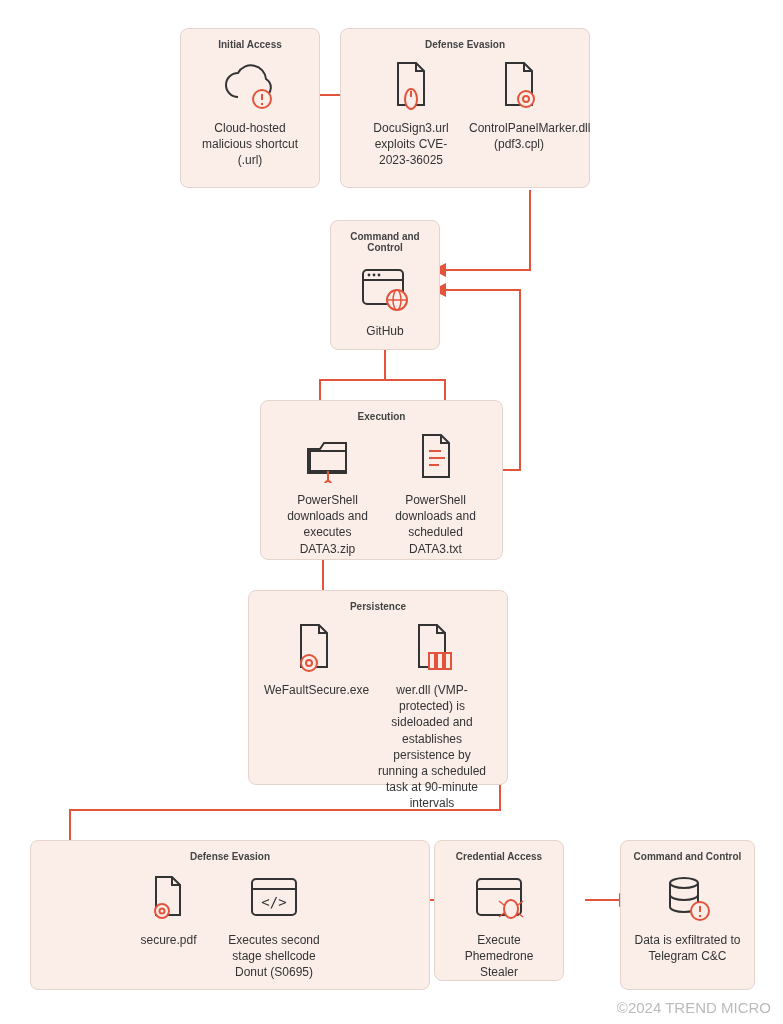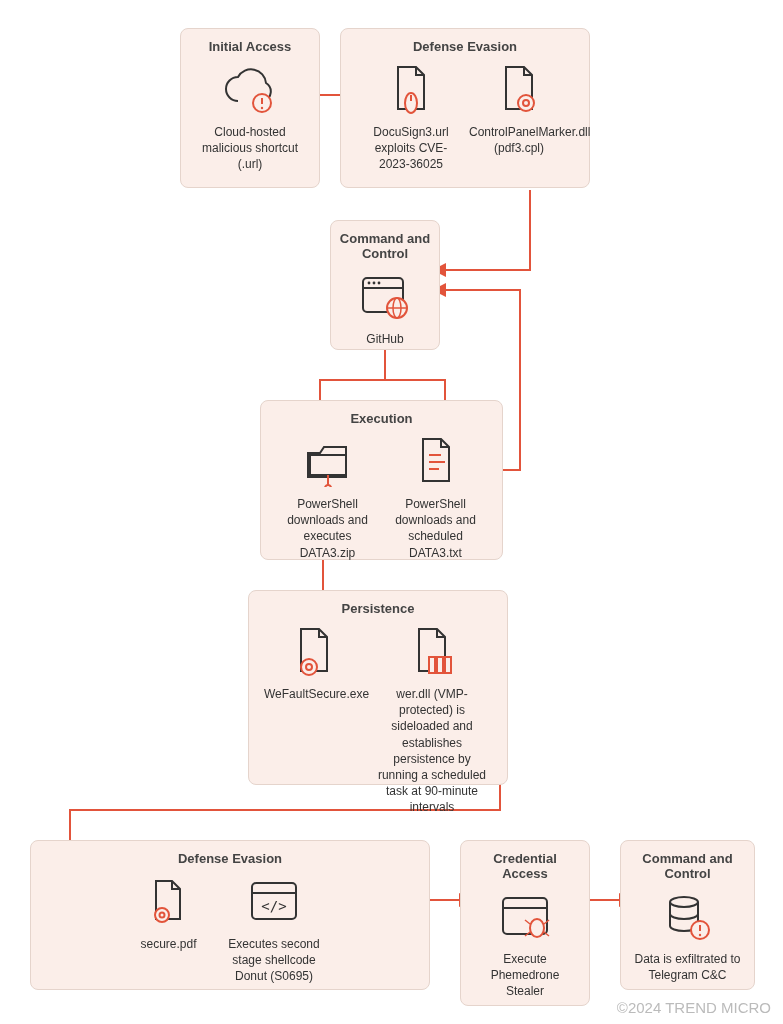--- a/index.html
+++ b/index.html
@@ -15,21 +15,21 @@
 .box {
   position: absolute;
   background: #fbeee9;
   border: 1px solid #e5d4cc;
   border-radius: 8px;
   padding: 10px 8px 8px;
 }
 .box-title {
   text-align: center;
   font-weight: 600;
-  font-size: 13px;
+  font-size: 10px;
   color: #444;
   margin-bottom: 8px;
 }
 .node {
   display: inline-block;
   vertical-align: top;
   text-align: center;
   width: 100px;
   margin: 0 4px;
 }
@@ -221,21 +221,21 @@
           <rect x="6" y="4" width="44" height="36" rx="4" fill="none" stroke="#333" stroke-width="2"></rect>
           <line x1="6" y1="14" x2="50" y2="14" stroke="#333" stroke-width="2"></line>
           <text x="28" y="32" text-anchor="middle" font-size="14" fill="#333" font-family="monospace">&lt;/&gt;</text>
         </svg>
       </div>
       <div class="label">Executes second stage shellcode Donut (S0695)</div>
     </div>
   </div>
 </div>
 
-<div class="box" style="left:460px; top:840px; width:130px; height:166px;">
+<div class="box" style="left:434px; top:840px; width:130px; height:141px;">
   <div class="box-title">Credential Access</div>
   <div class="nodes">
     <div class="node" style="width:110px;">
       <div class="icon">
         <svg width="56" height="46" viewBox="0 0 56 46">
           <rect x="6" y="4" width="44" height="36" rx="4" fill="none" stroke="#333" stroke-width="2"></rect>
           <line x1="6" y1="14" x2="50" y2="14" stroke="#333" stroke-width="2"></line>
           <ellipse cx="40" cy="34" rx="7" ry="9" fill="#fbeee9" stroke="#e2543b" stroke-width="2"></ellipse>
           <line x1="33" y1="30" x2="28" y2="26" stroke="#e2543b" stroke-width="1.5"></line>
           <line x1="47" y1="30" x2="52" y2="26" stroke="#e2543b" stroke-width="1.5"></line>

